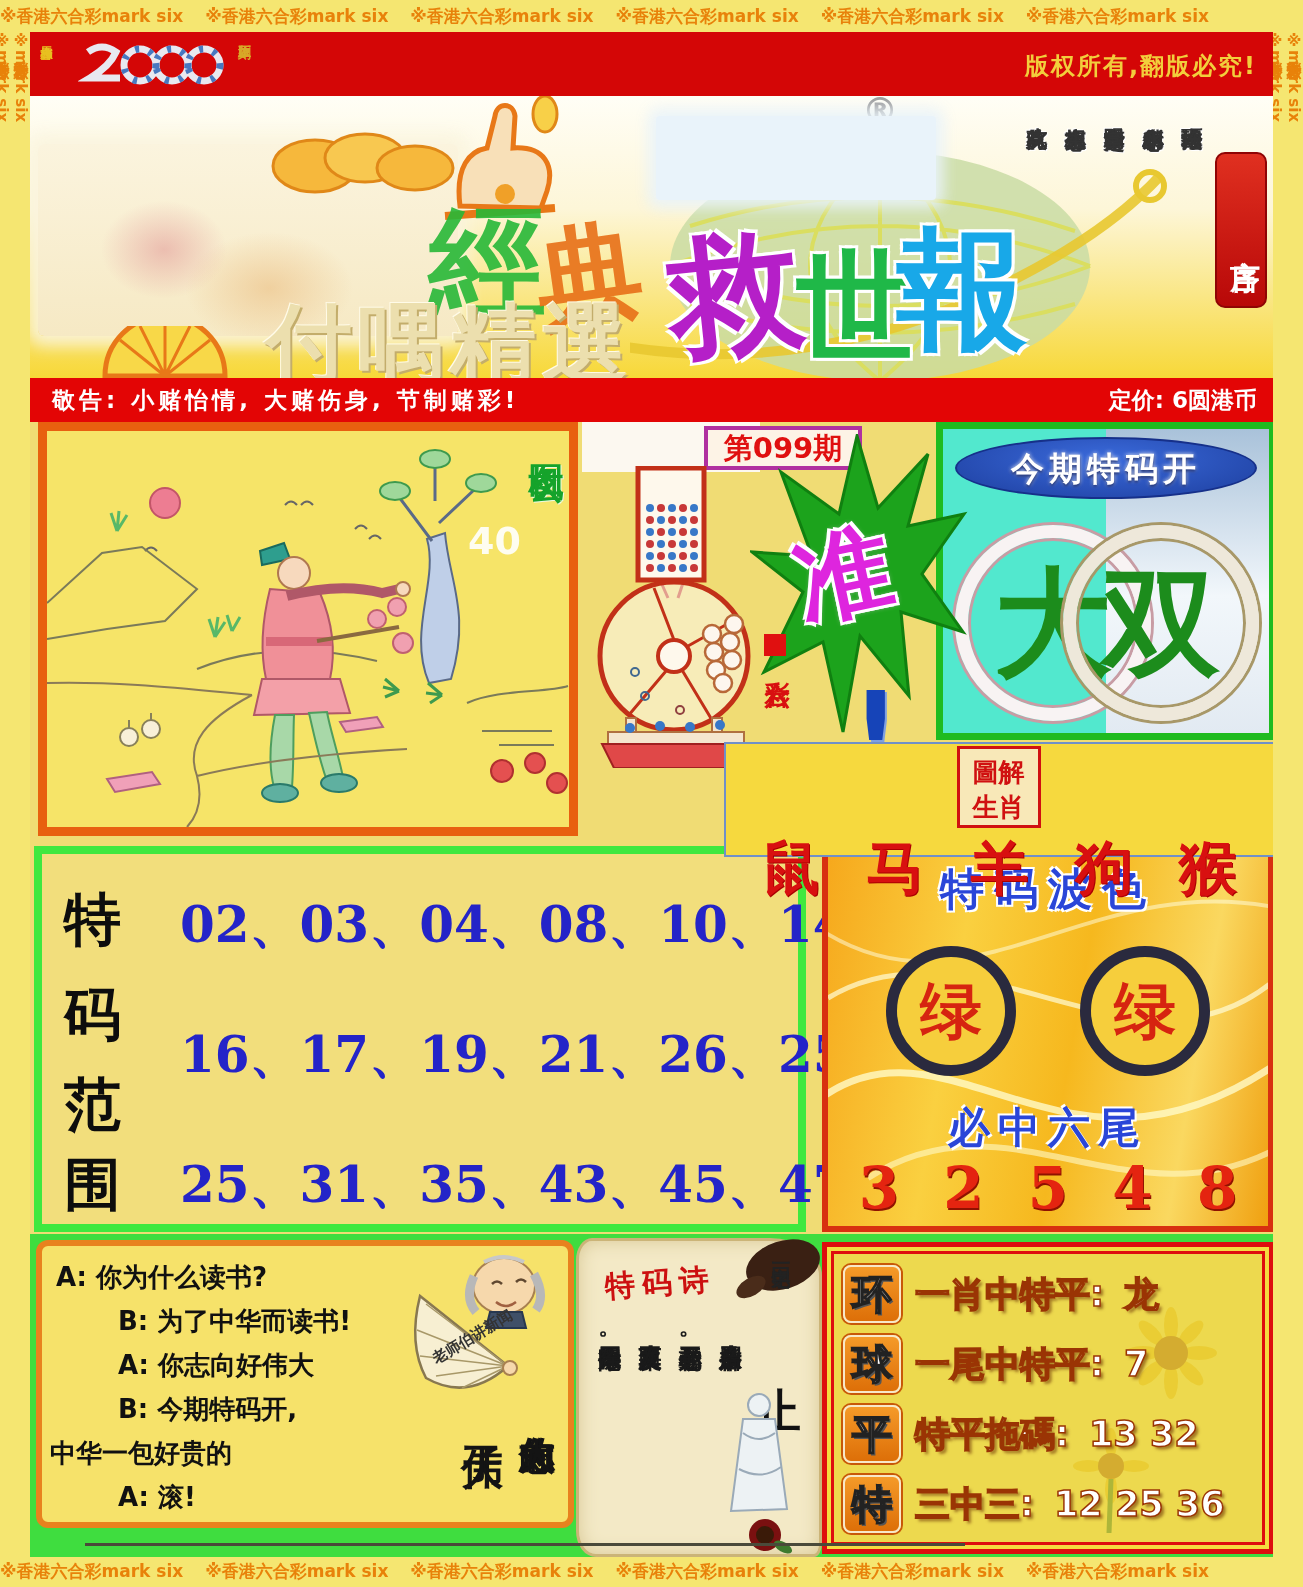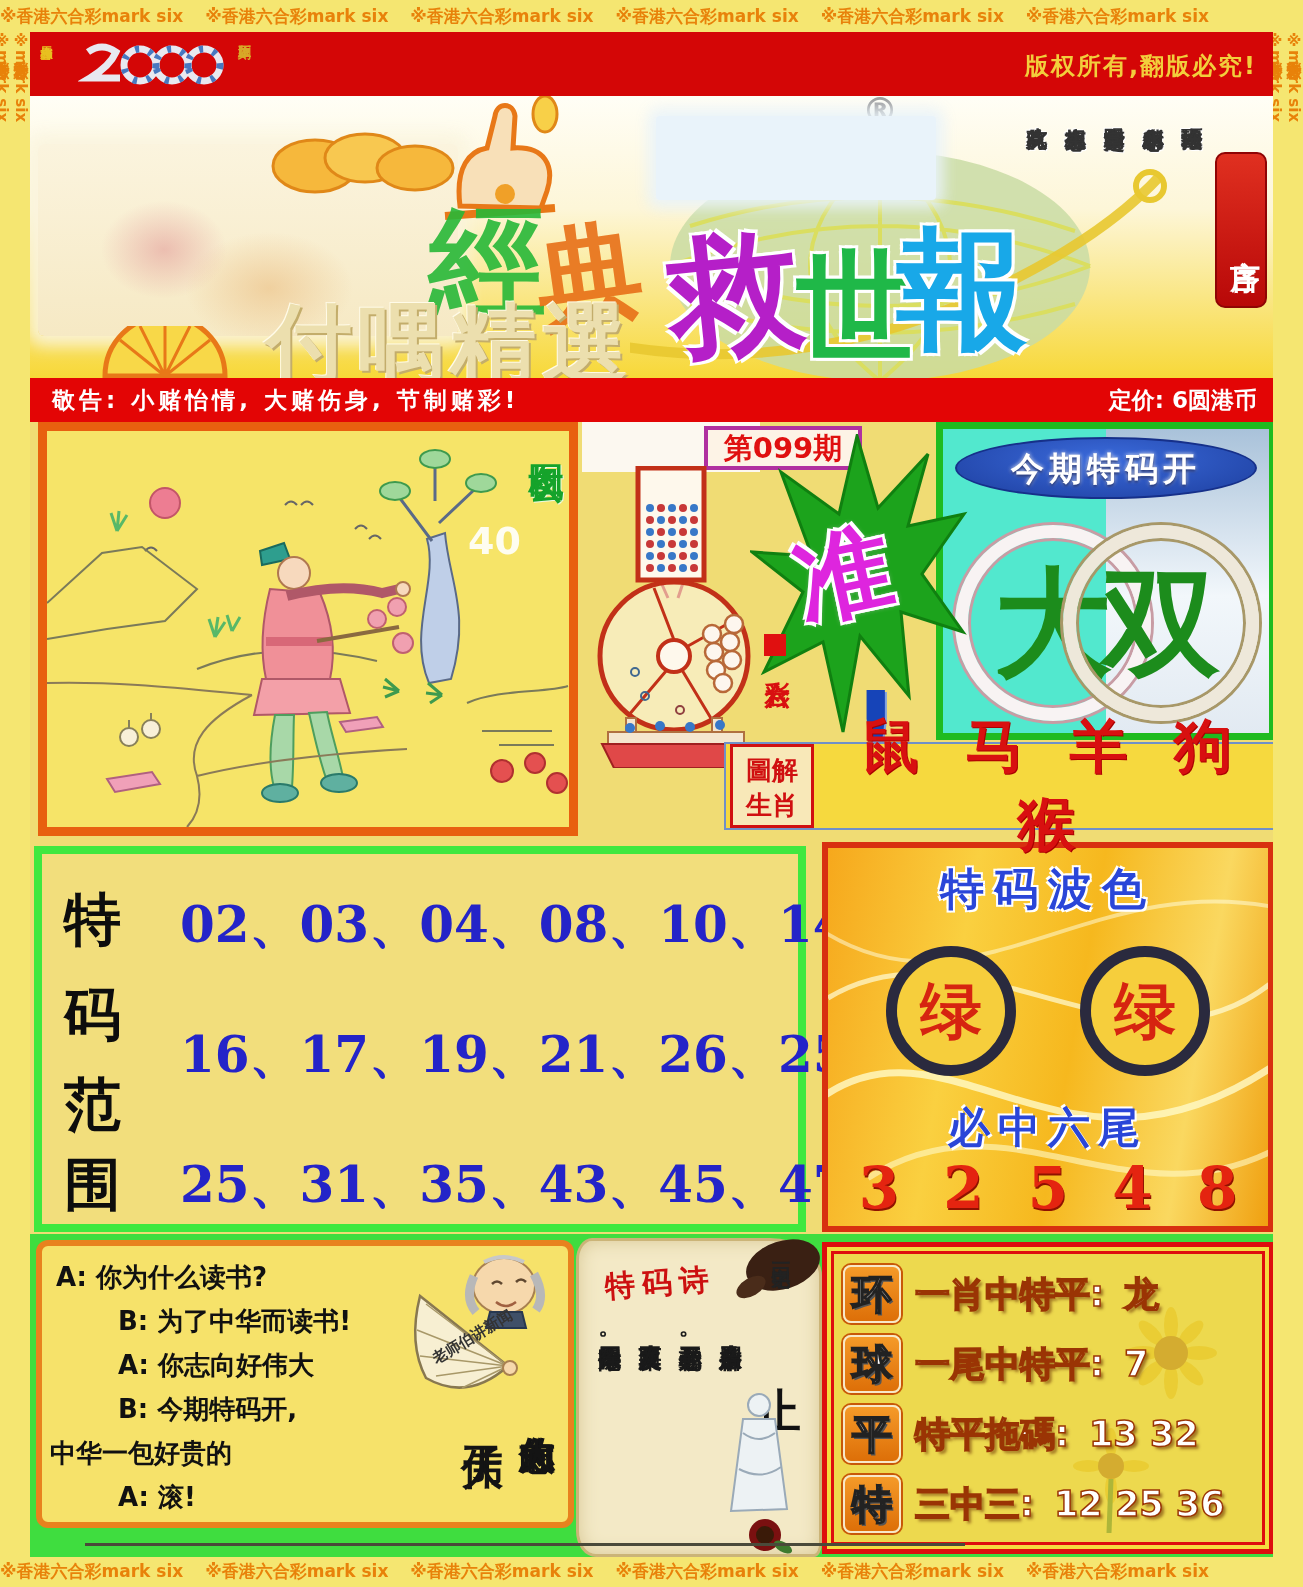--- a/index.html
+++ b/index.html
@@ -87,22 +87,22 @@
   .so-title{left:50%;transform:translateX(-50%);top:8px;width:302px;height:62px;border-radius:50%;
             background:radial-gradient(ellipse at 50% 35%,#3b6bdc,#1d3e9e);border:2px solid #16308a;
             color:#fff;font-size:33px;font-weight:bold;letter-spacing:5px;text-align:center;line-height:60px;
             box-sizing:border-box;text-shadow:0 2px 3px #13276e,0 0 4px #fff;}
   .so-circ{top:96px;width:196px;height:196px;border-radius:50%;box-sizing:border-box;
            display:flex;align-items:center;justify-content:center;}
   .so-c1{left:12px;border:13px solid #f8f3f3;box-shadow:0 0 0 3px #c89ca4,inset 0 0 0 3px #c89ca4;}
   .so-c2{right:10px;border:13px solid #eee8da;box-shadow:0 0 0 3px #a89868,inset 0 0 0 3px #a89868;}
   .so-val{font-size:118px;font-weight:bold;color:#1c8c1c;line-height:1;}
 
-  .zodiac{left:694px;top:320px;width:551px;height:88px;background:#f6d93e;border:2px solid #7090c8;
-          box-sizing:border-box;display:flex;align-items:center;z-index:6;}
+  .zodiac{left:694px;top:320px;width:551px;height:115px;background:#f6d93e;border:2px solid #7090c8;
+          box-sizing:border-box;display:flex;align-items:center;z-index:6;flex-direction:column;}
   .stamp{width:84px;height:84px;border:3px solid #d01010;box-sizing:border-box;margin:2px 6px 2px 4px;
          background:#f8e8b8;color:#d01010;font-weight:bold;font-size:26px;line-height:1.35;
          text-align:center;padding-top:6px;}
   .animals{flex:1;text-align:center;font-size:58px;font-weight:bold;color:#d81010;
            font-family:"DejaVu Serif",serif;word-spacing:26px;text-shadow:1px 1px 0 #a00;}
 
   .range{left:4px;top:424px;width:772px;height:386px;border:8px solid #3fe83f;background:#f2de7c;box-sizing:border-box;}
   .range .rl{left:22px;font-size:57px;font-weight:bold;color:#0d0d0d;}
   .range .row{left:138px;width:620px;font-size:50px;font-weight:bold;color:#2424c8;
               font-family:"DejaVu Serif",serif;white-space:nowrap;}

